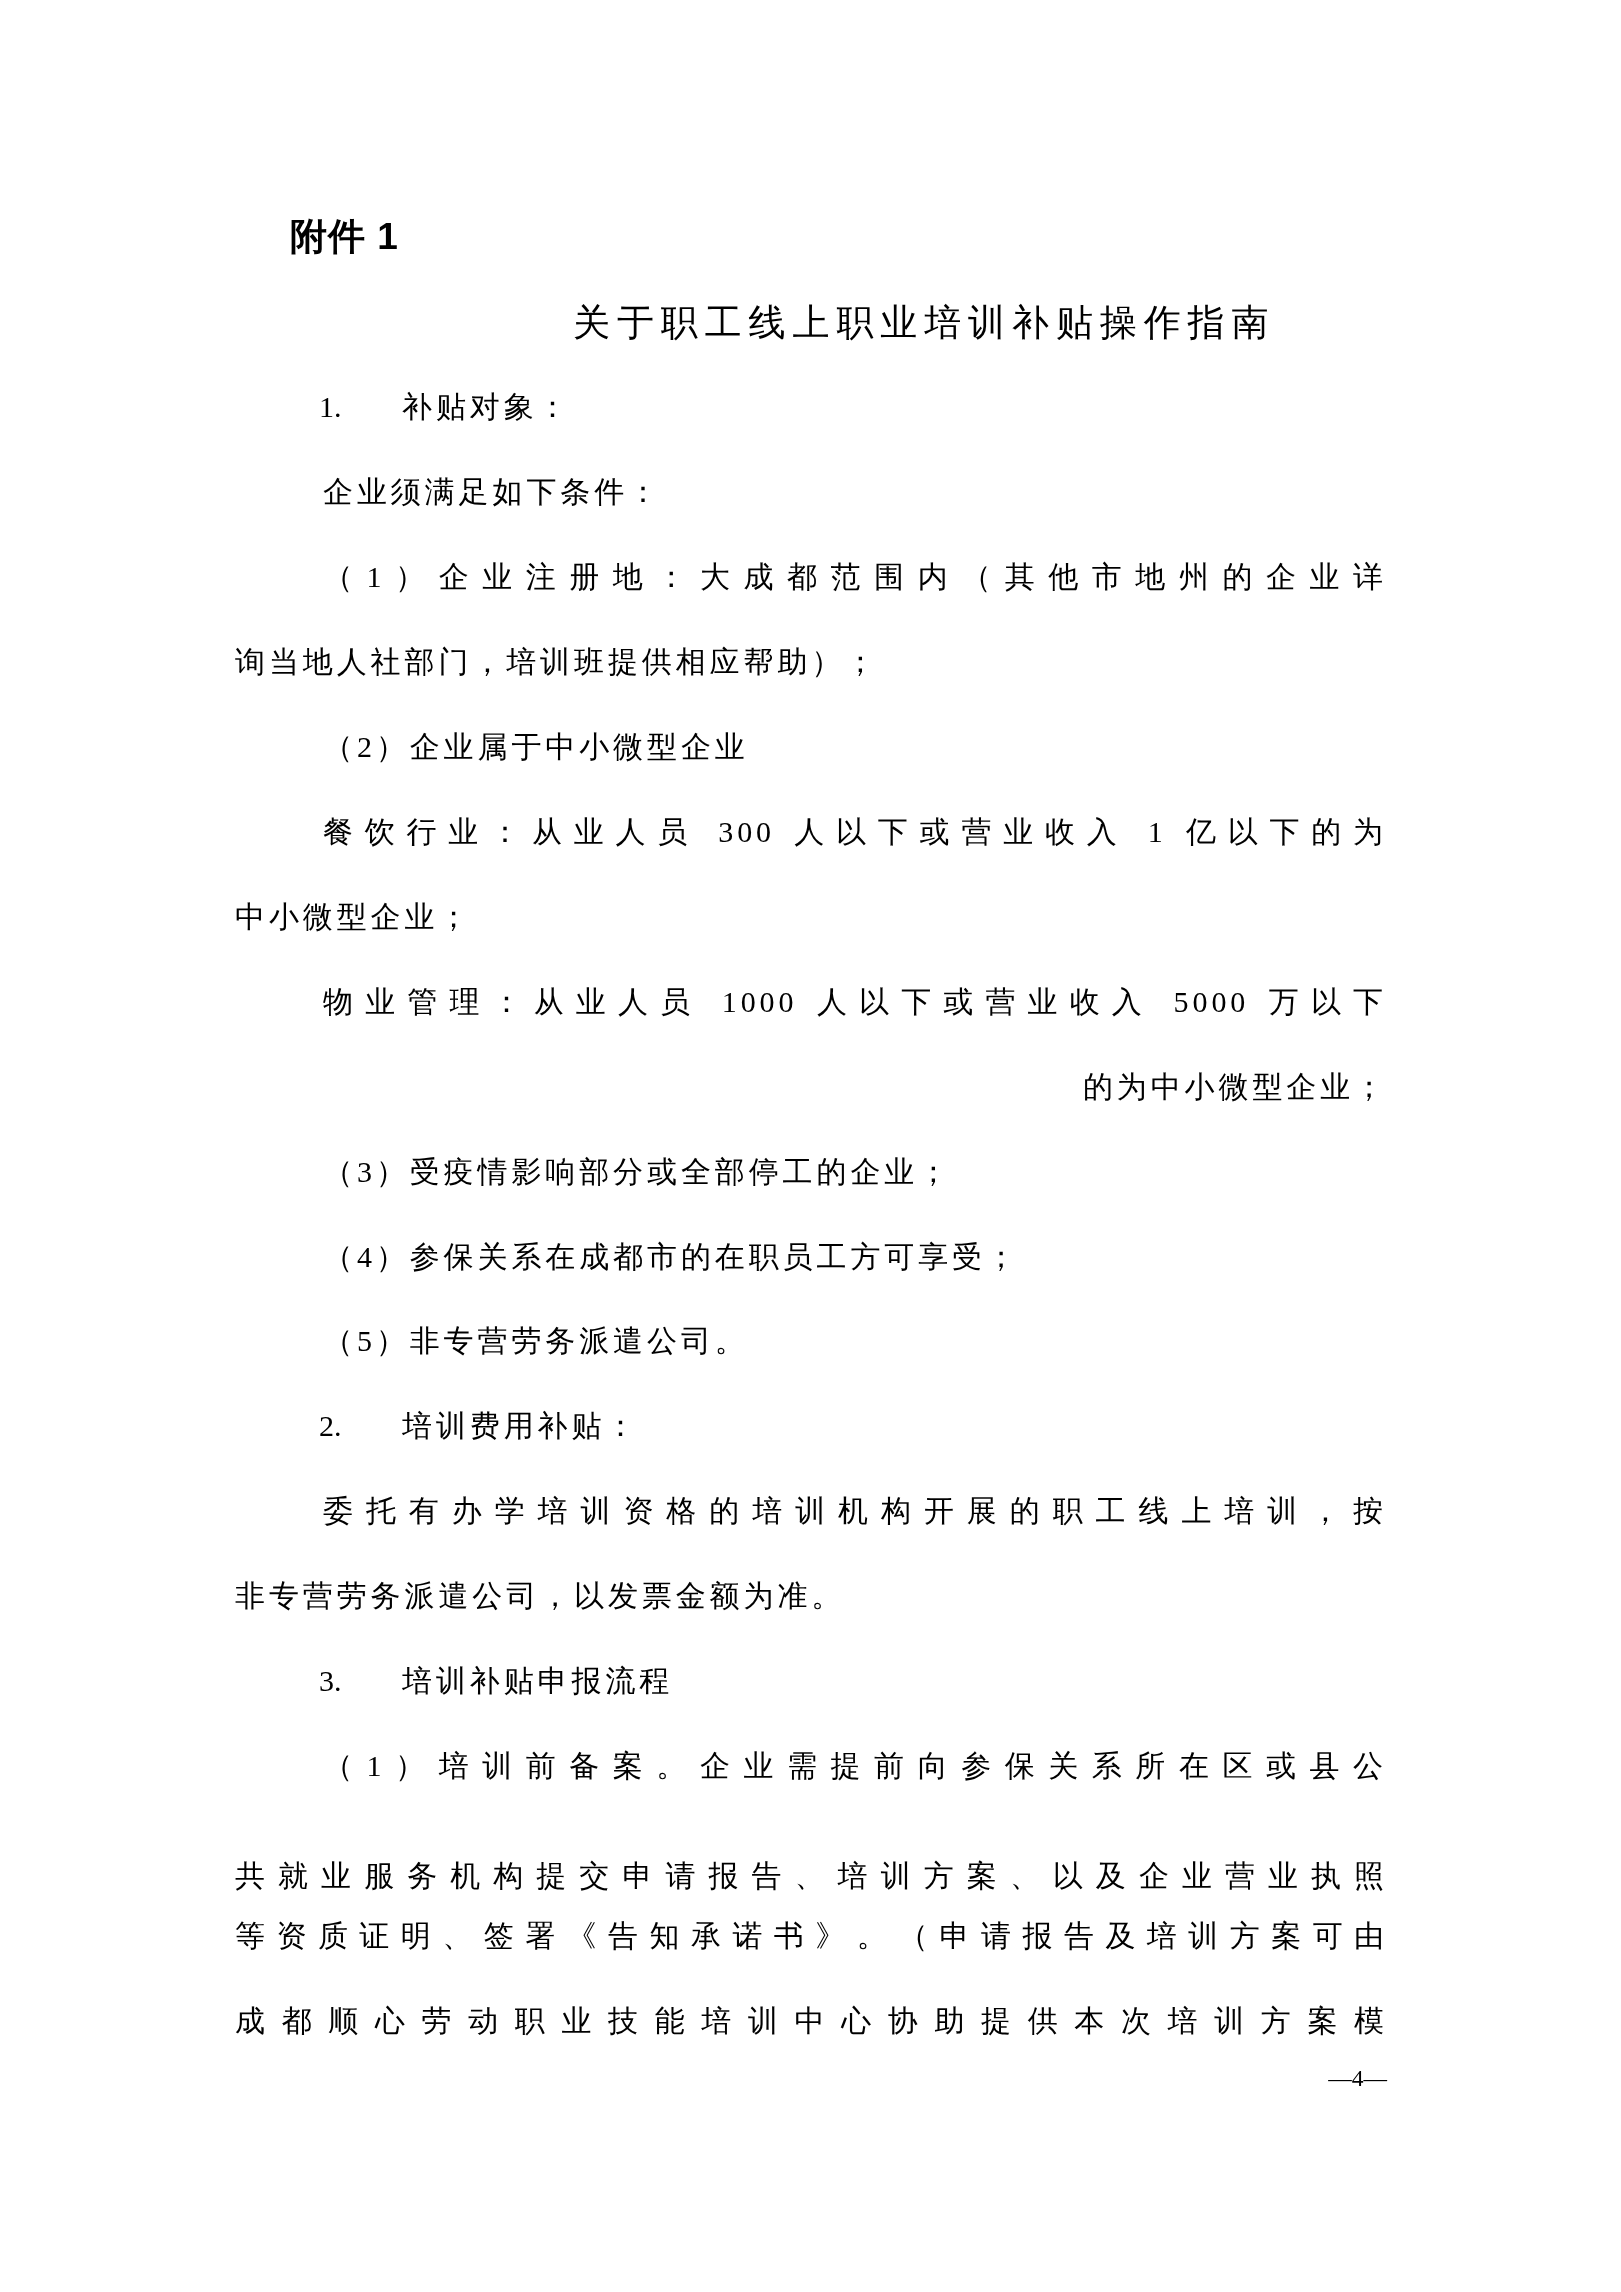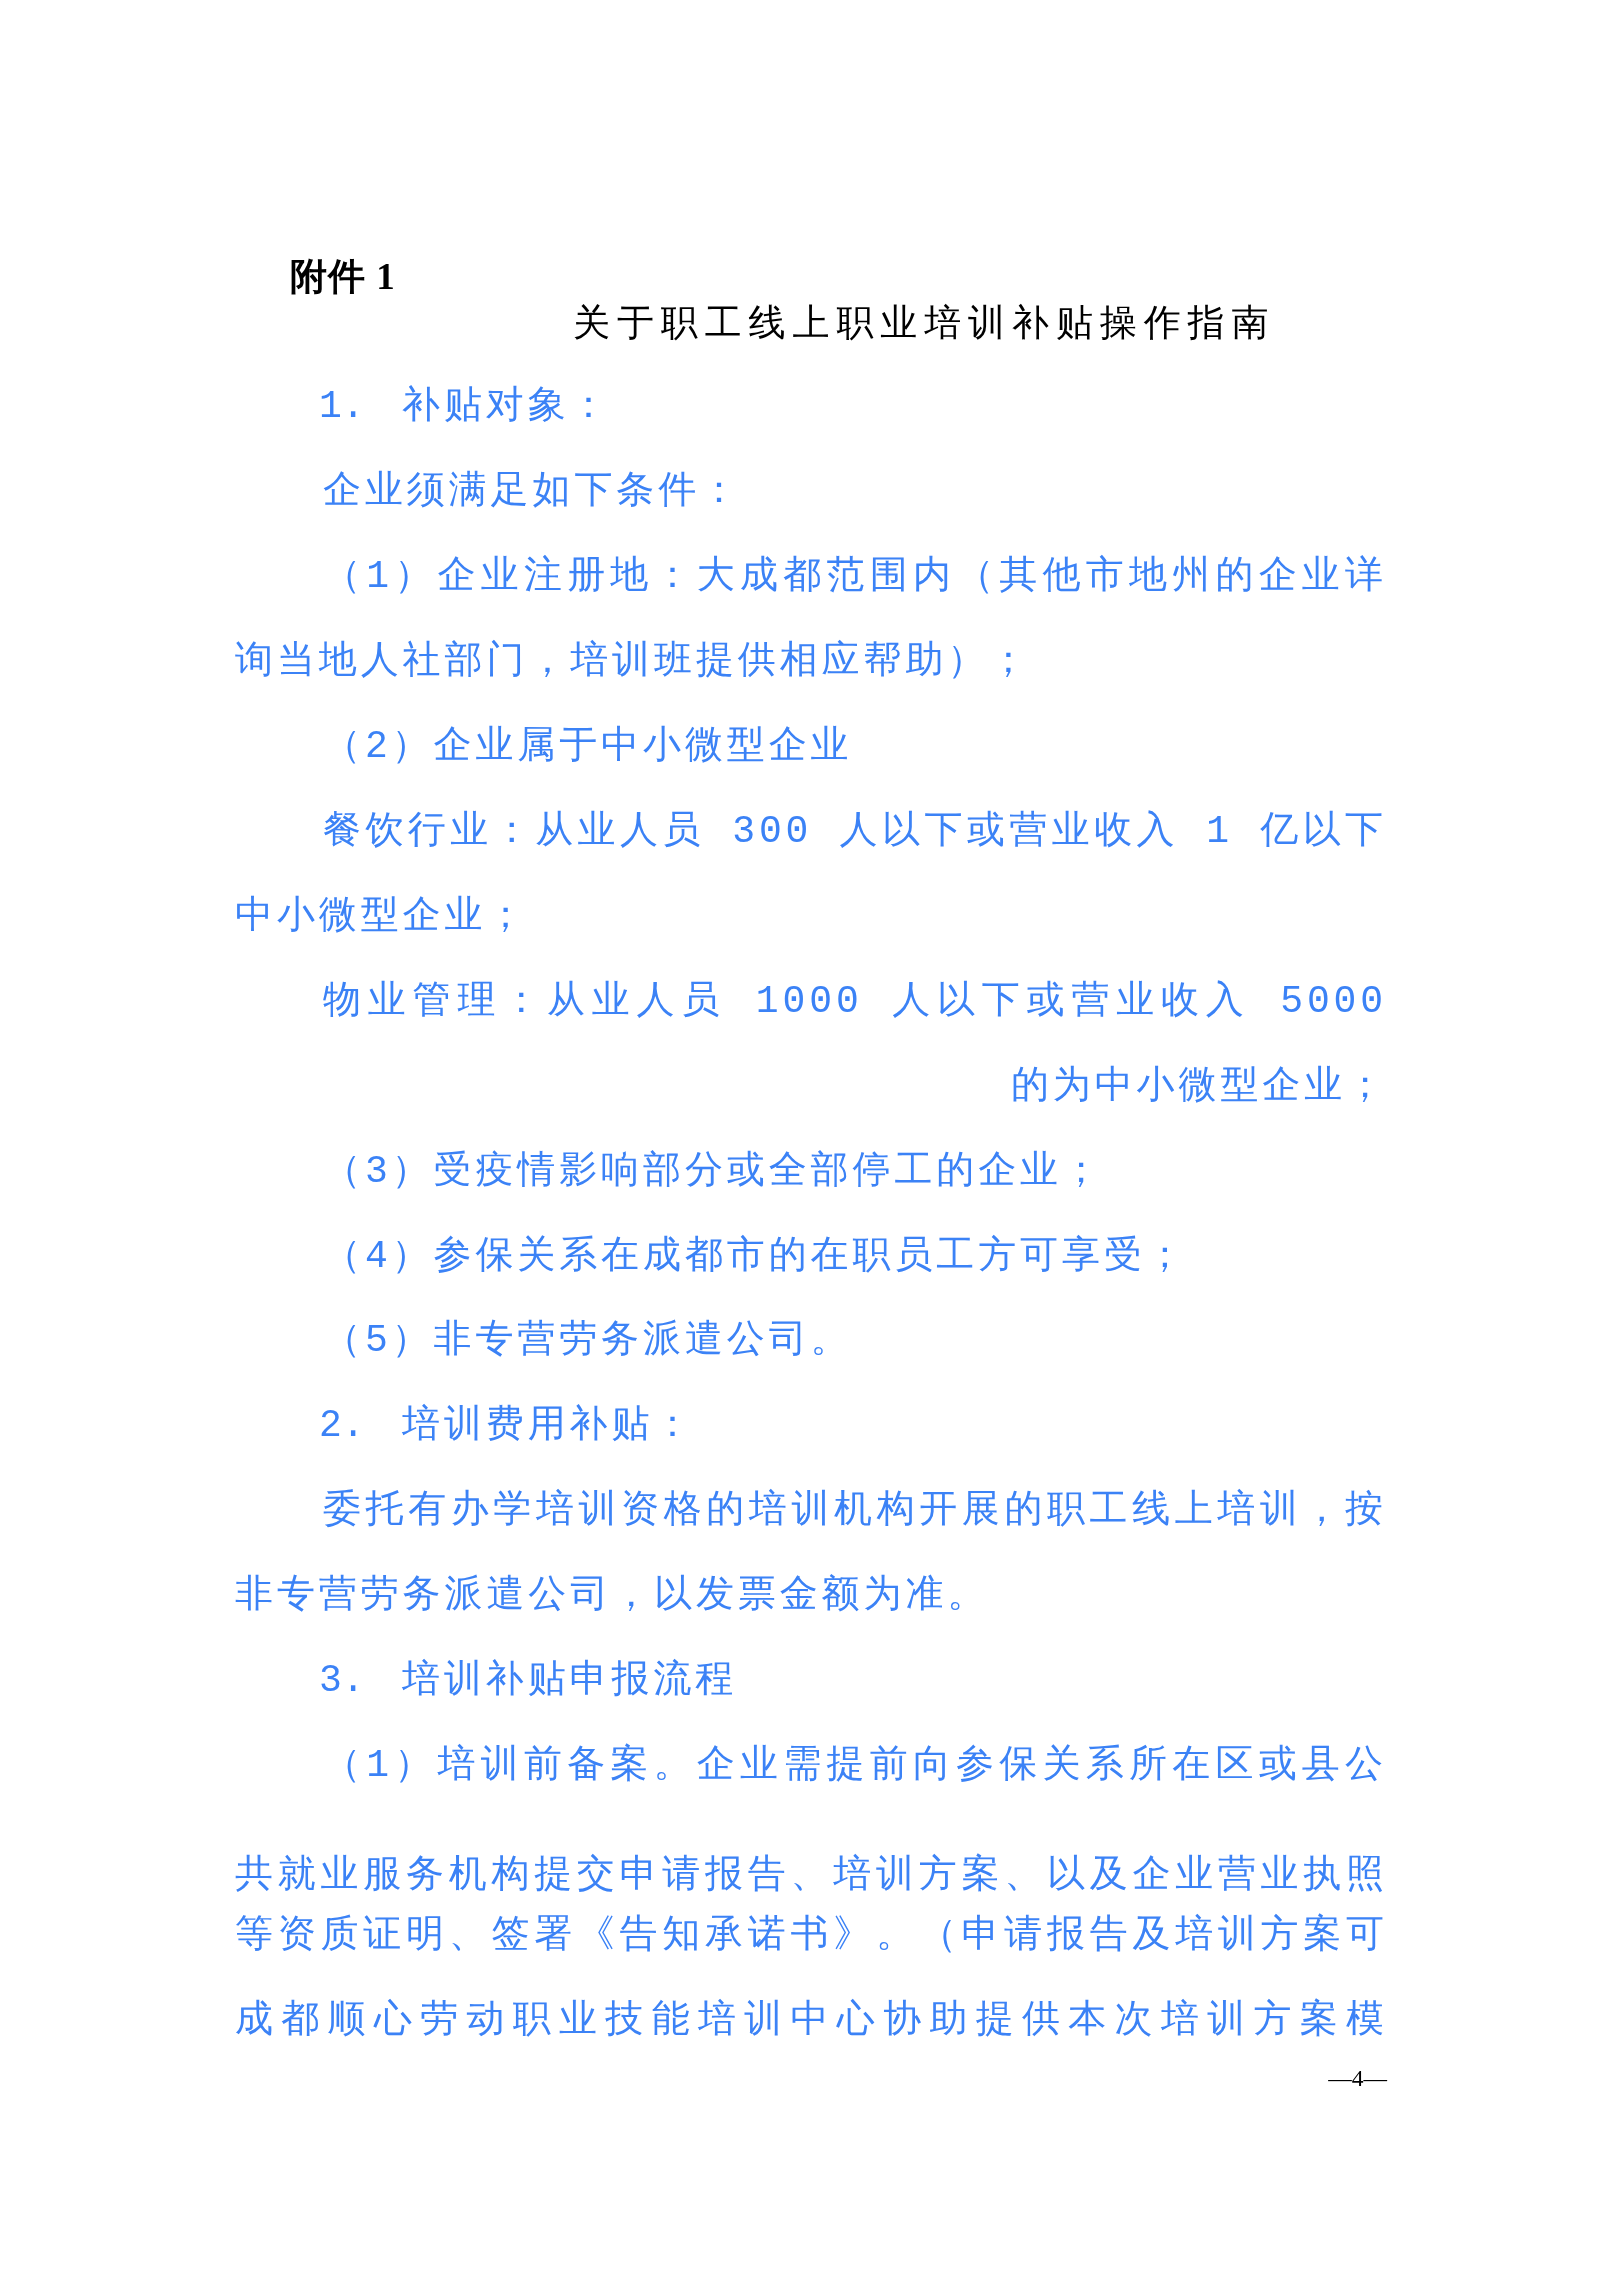--- a/index.html
+++ b/index.html
@@ -4,44 +4,43 @@
 <style>
   html, body { margin: 0; padding: 0; background: #ffffff; }
   body { width: 1621px; height: 2293px; position: relative; overflow: hidden; }
   .page { position: absolute; left: 0; top: 0; width: 1621px; height: 2293px; background: #fff; color: #000; }
   .line {
     position: absolute;
     left: 235px;
     width: 1153px;
     height: 49px;
     line-height: 49px;
-    font-family: Liberation Mono, monospace;
-    font-size: 38px;
+    font-family: Liberation Serif, serif;
+    font-size: 30px;
     white-space: nowrap;
     letter-spacing: 3.9px;
-    color: #3b82f6;
+    color: #000000;
   }
   .line.indent { left: 323px; width: 1064px; }
   .line.justify {
     text-align: justify;
     text-align-last: justify;
     white-space: normal;
     overflow: hidden;
   }
   .annex {
     position: absolute;
     left: 290px;
     top: 212px;
-    font-family: Liberation Serif, serif;
+    font-family: Liberation Sans, sans-serif;
     font-weight: bold;
     font-size: 37px;
     line-height: 49px;
     color: #000;
     letter-spacing: 1px;
-    margin-top: 40px;
   }
   .title {
     position: absolute;
     left: 573px;
     top: 298px;
     width: 691px;
     font-family: "DejaVu Serif", "Liberation Serif", serif;
     font-size: 37px;
     line-height: 49px;
     letter-spacing: 6.9px;

